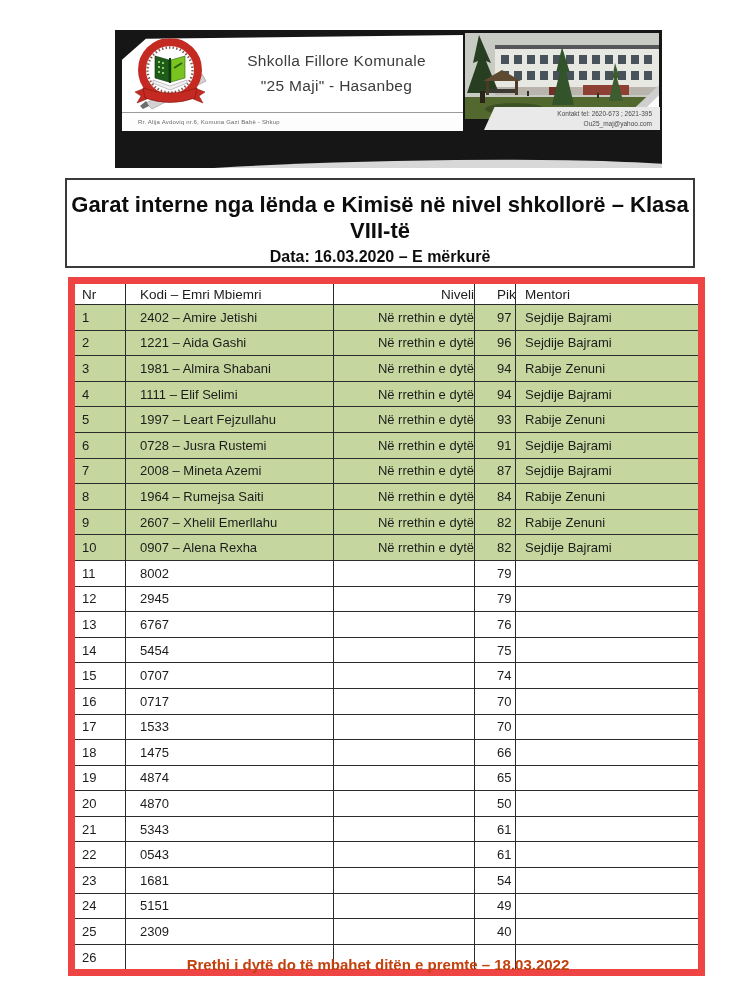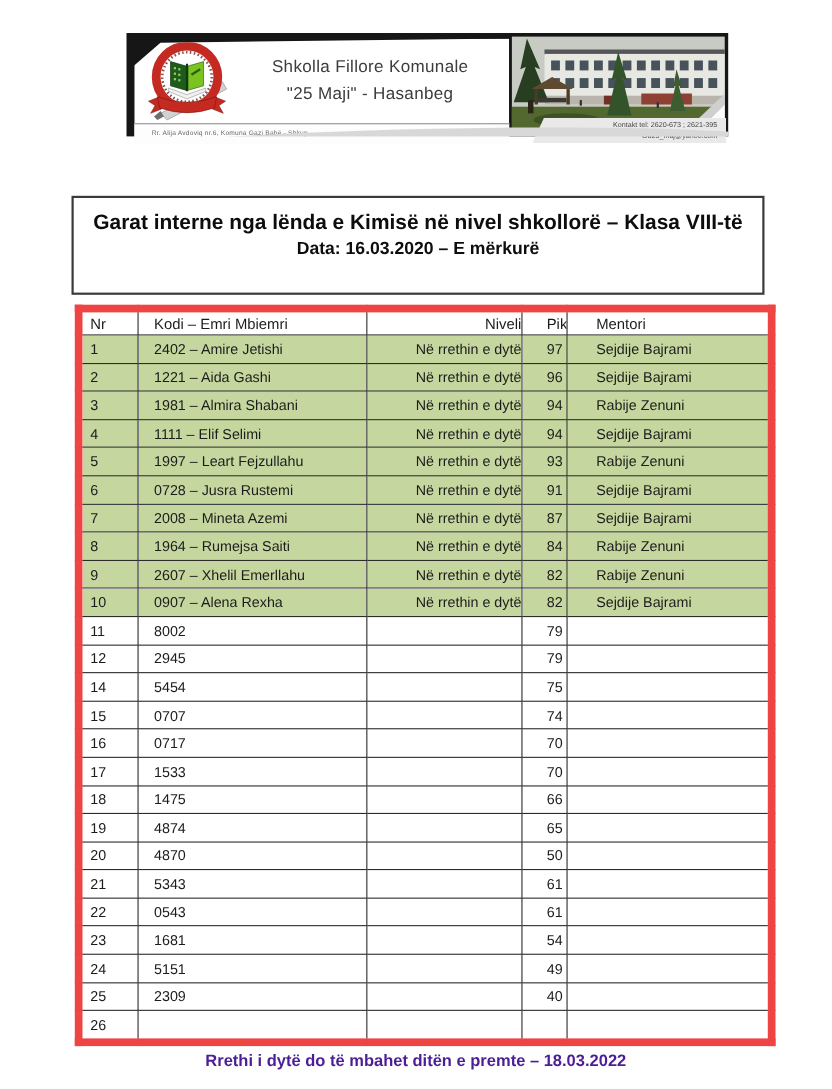--- a/index.html
+++ b/index.html
@@ -3,21 +3,21 @@
 <meta charset="utf-8">
 <style>
   html,body{margin:0;padding:0;}
   body{
     width:756px;height:990px;background:#ffffff;position:relative;
     font-family:"Liberation Sans", sans-serif;color:#1c1c1c;overflow:hidden;
   }
   :root{ --hl-color:#c5d79e; }
 
   
-  .banner{position:absolute;left:115px;top:30px;width:547px;height:94px;background:#161616;text-decoration:underline;}
+  .banner{position:absolute;left:115px;top:30px;width:547px;height:138px;background:#161616;text-decoration:underline;}
   .banner-white{
     position:absolute;left:7px;top:5px;width:341px;height:77px;background:#ffffff;
     clip-path:polygon(0 32%,7% 5%,100% 0,100% 100%,0 100%);
     display:flex;align-items:center;
   }
   .logo-wrap{width:78px;height:80px;margin-left:10px;margin-top:6px;flex:0 0 auto;}
   .school-name{flex:1;text-align:center;color:#3c3c3c;font-size:15.5px;line-height:1.55;letter-spacing:.3px;}
   .photo-wrap{position:absolute;left:350px;top:3px;width:194px;height:86px;overflow:hidden;}
   .addr-strip{
     position:absolute;left:7px;top:82px;width:341px;height:18px;background:#fdfdfd;
@@ -30,45 +30,45 @@
     text-align:right;font-size:6.5px;color:#4a4a4a;line-height:1.5;padding:2px 8px 0 0;box-sizing:border-box;
   }
   .swoosh{position:absolute;left:0;bottom:0;width:547px;height:10px;overflow:hidden;}
   .swoosh-inner{width:620px;height:34px;background:#d8d8d8;border-radius:50%;transform:translate(-30px,3px) rotate(-1.2deg);}
 
   
   .title-box{
     position:absolute;left:65px;top:178px;width:630px;height:90px;box-sizing:border-box;
     border:2px solid #3a3a3a;text-align:center;
   }
-  .title-line1{margin-top:12px;font-size:19px;font-weight:bold;color:#0d0d0d;}
+  .title-line1{margin-top:12px;font-size:22px;font-weight:bold;color:#0d0d0d;}
   .title-line2{margin-top:4px;font-size:16px;font-weight:bold;color:#0d0d0d;}
 
   
   table.results{
     position:absolute;left:68px;top:277px;width:630px;border-collapse:collapse;table-layout:fixed;
     border:7px solid #ef4444;
   }
   .results th,.results td{
     border:1px solid #2c2c2c;font-size:13px;font-weight:normal;text-align:left;
     padding:0;vertical-align:middle;color:#1c1c1c;overflow:hidden;white-space:nowrap;
   }
   .results th{height:20px;font-size:13.5px;}
   .results td{height:24.6px;}
   .results th:nth-child(1),.results td:nth-child(1){padding-left:7px;}
   .results th:nth-child(2),.results td:nth-child(2){padding-left:14px;}
   .results th:nth-child(3),.results td:nth-child(3){padding-left:8px;text-align:right;}
   .results th:nth-child(4),.results td:nth-child(4){padding-left:22px;}
-  .results th:nth-child(5),.results td:nth-child(5){padding-left:26px;}
+  .results th:nth-child(5),.results td:nth-child(5){padding-left:9px;}
   .results tr.hl td{background:var(--hl-color);}
 
   
   .footer-note{
     position:absolute;left:0;top:956px;width:756px;text-align:center;
-    font-size:15px;font-weight:bold;color:#4c1d95;
+    font-size:15px;font-weight:bold;color:#c2410c;
   }
 </style>
 </head>
 <body>
 
 <div class="banner">
   <div class="banner-white">
     <div class="logo-wrap">
       <svg viewBox="0 0 78 80" width="78" height="80">
 
@@ -274,20 +274,27 @@
         <td></td>
       </tr>
       <tr>
         <td>12</td>
         <td>2945</td>
         <td></td>
         <td>79</td>
         <td></td>
       </tr>
       <tr>
+        <td>13</td>
+        <td>6767</td>
+        <td></td>
+        <td>76</td>
+        <td></td>
+      </tr>
+      <tr>
         <td>14</td>
         <td>5454</td>
         <td></td>
         <td>75</td>
         <td></td>
       </tr>
       <tr>
         <td>15</td>
         <td>0707</td>
         <td></td>

